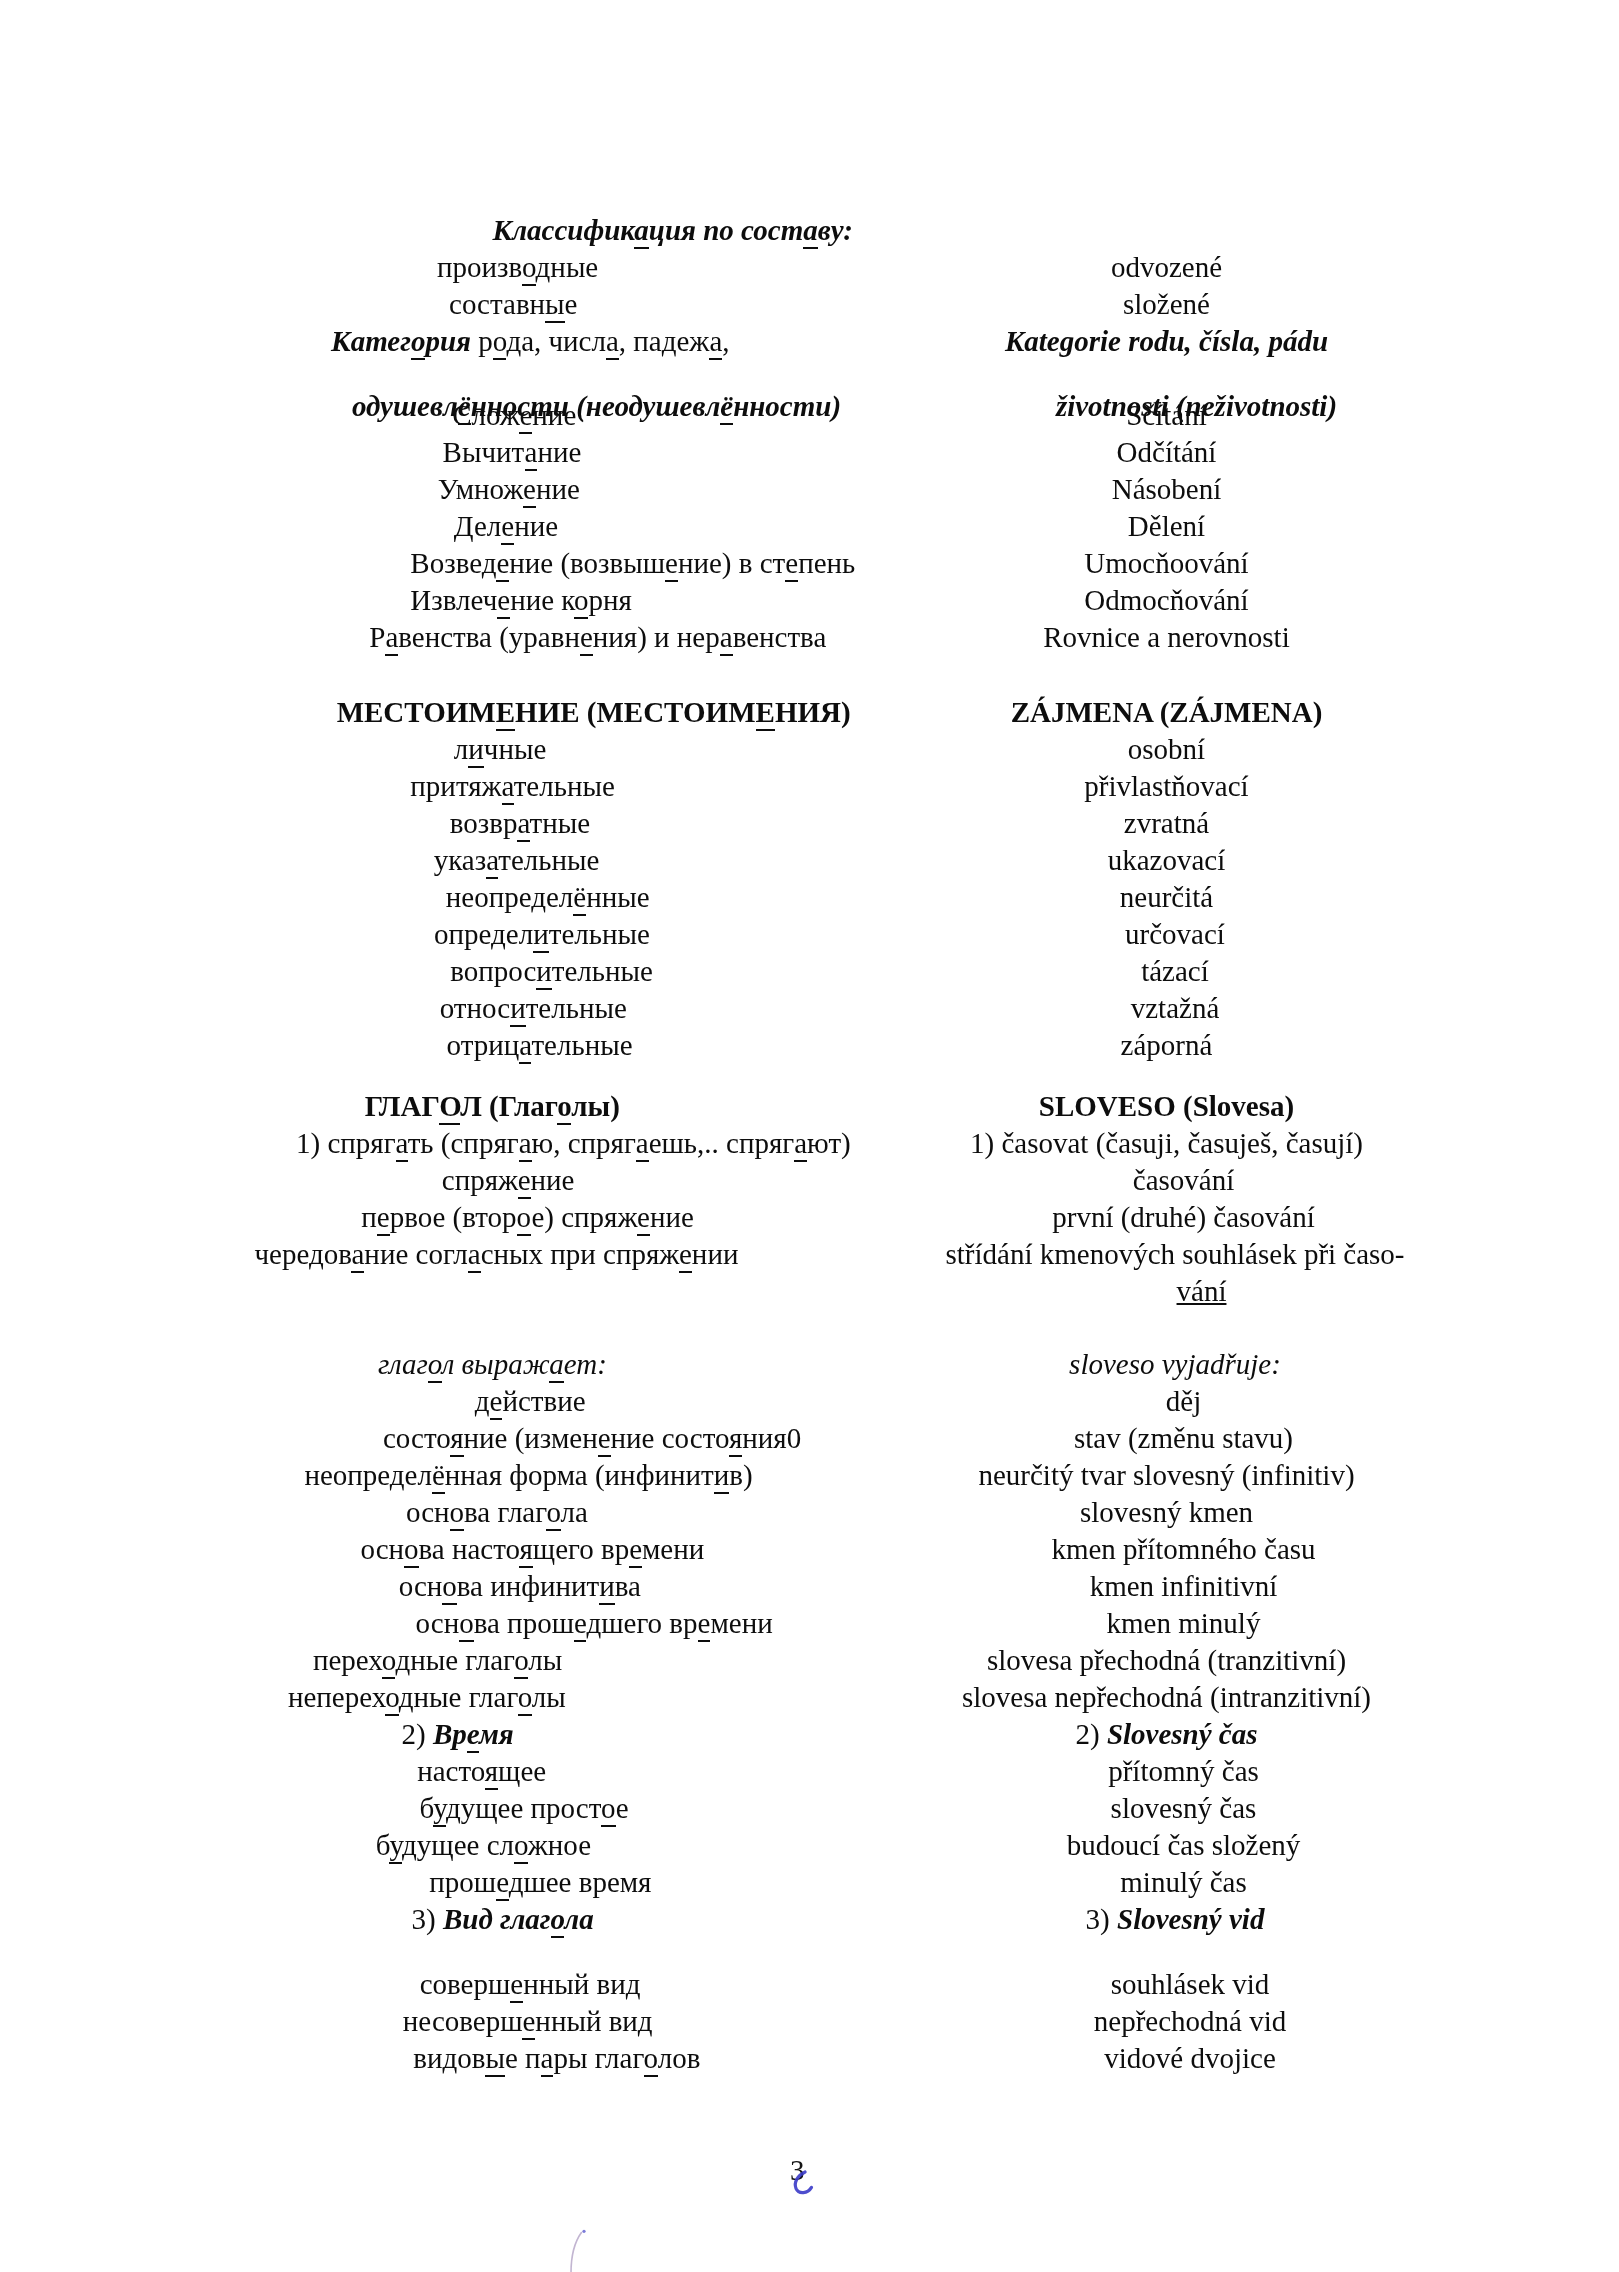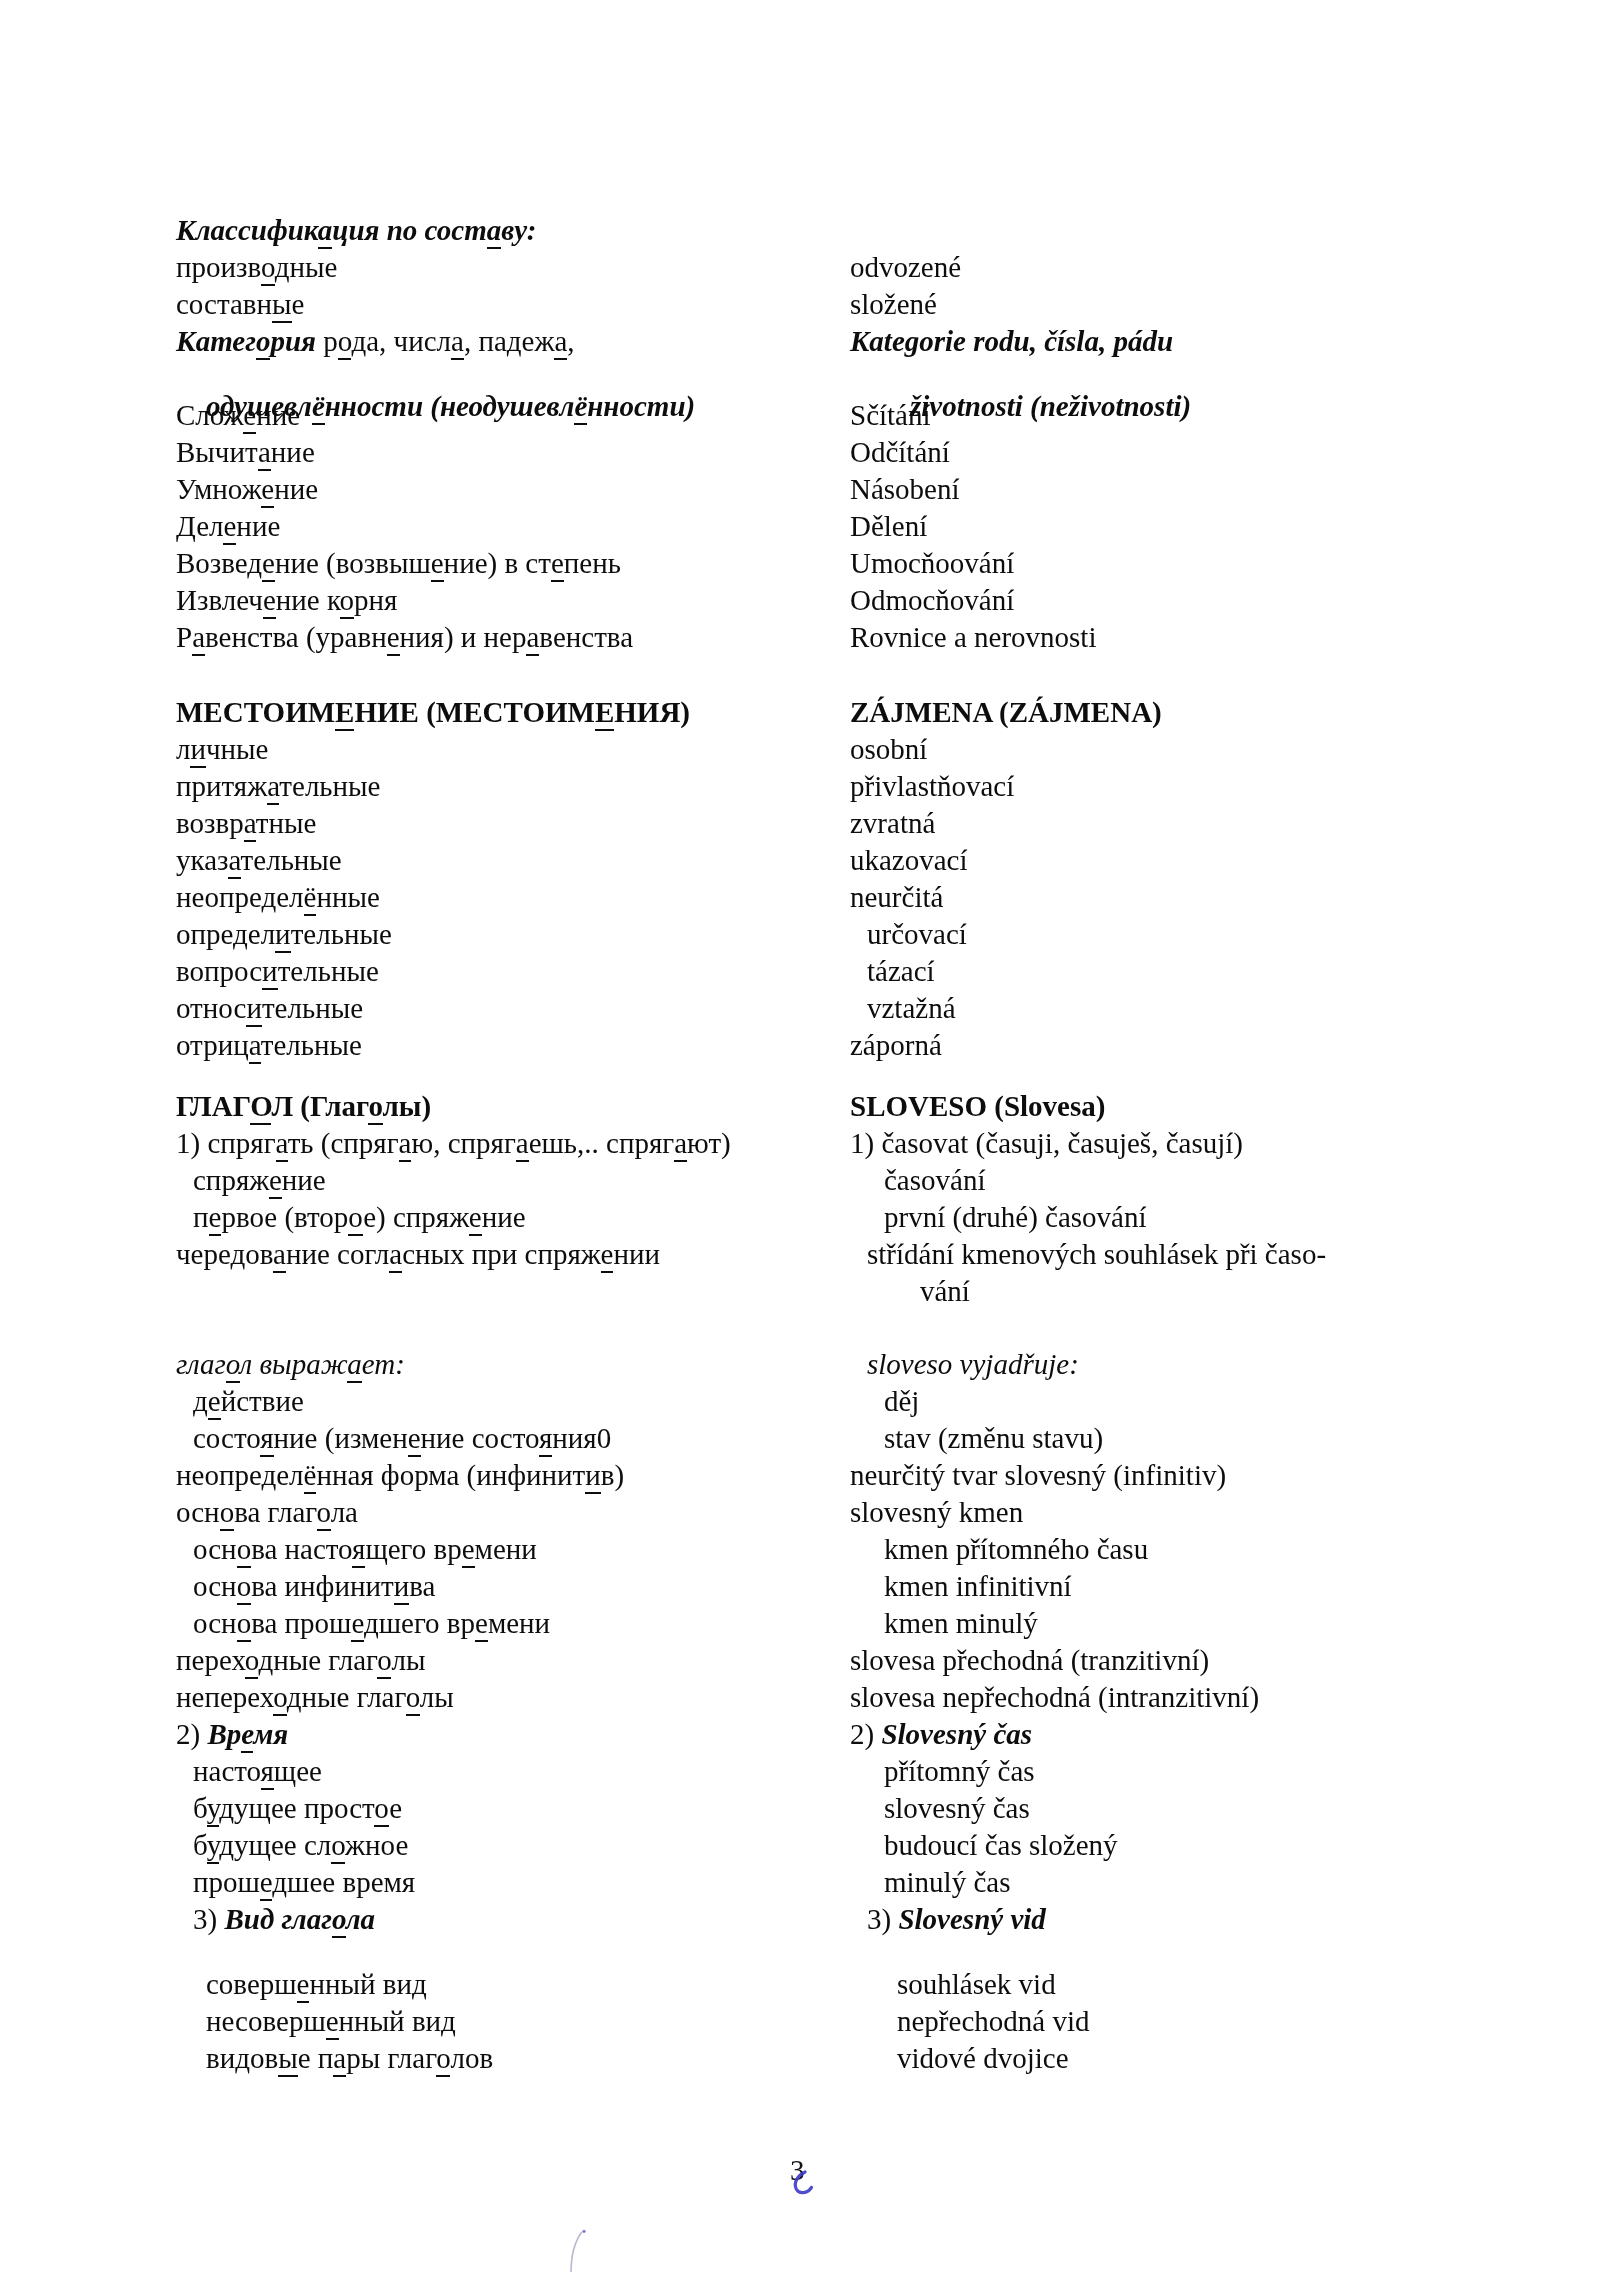--- a/index.html
+++ b/index.html
@@ -9,30 +9,30 @@
     font-family:"Liberation Serif","DejaVu Serif",serif;
     color:var(--ink,#0d0d0d);
     position:relative;
     overflow:hidden;
   }
   .sheet{position:absolute;inset:0;}
   .rows{
     position:absolute;left:176px;top:212px;width:1307px;
     font-size:29px;
   }
-  .row{display:flex;height:37px;line-height:37px;align-items:baseline;}
+  .row{display:flex;height:37px;line-height:37px;align-items:baseline;justify-content:center;}
   .cell{white-space:nowrap;}
   .cl{width:674px;flex:none;}
   .cr{flex:none;}
   .b{font-weight:bold;}
   .i{font-style:italic;}
   .bi{font-weight:bold;font-style:italic;}
   .p1{padding-left:17px;}
   .p2{padding-left:30px;margin-top:28px;}
-  .p3{padding-left:70px;}
+  .p3{padding-left:70px;text-decoration:underline;}
   .ul{border-bottom:2px solid currentColor;padding-bottom:0.7px;}
   .footer{
     position:absolute;left:790px;top:2156px;
     font-size:29px;line-height:29px;color:#141414;
   }
   .pen-overlay{position:absolute;left:0;top:0;pointer-events:none;}
 </style>
 </head>
 <body style="--ink: #0d0d0d;">
 

